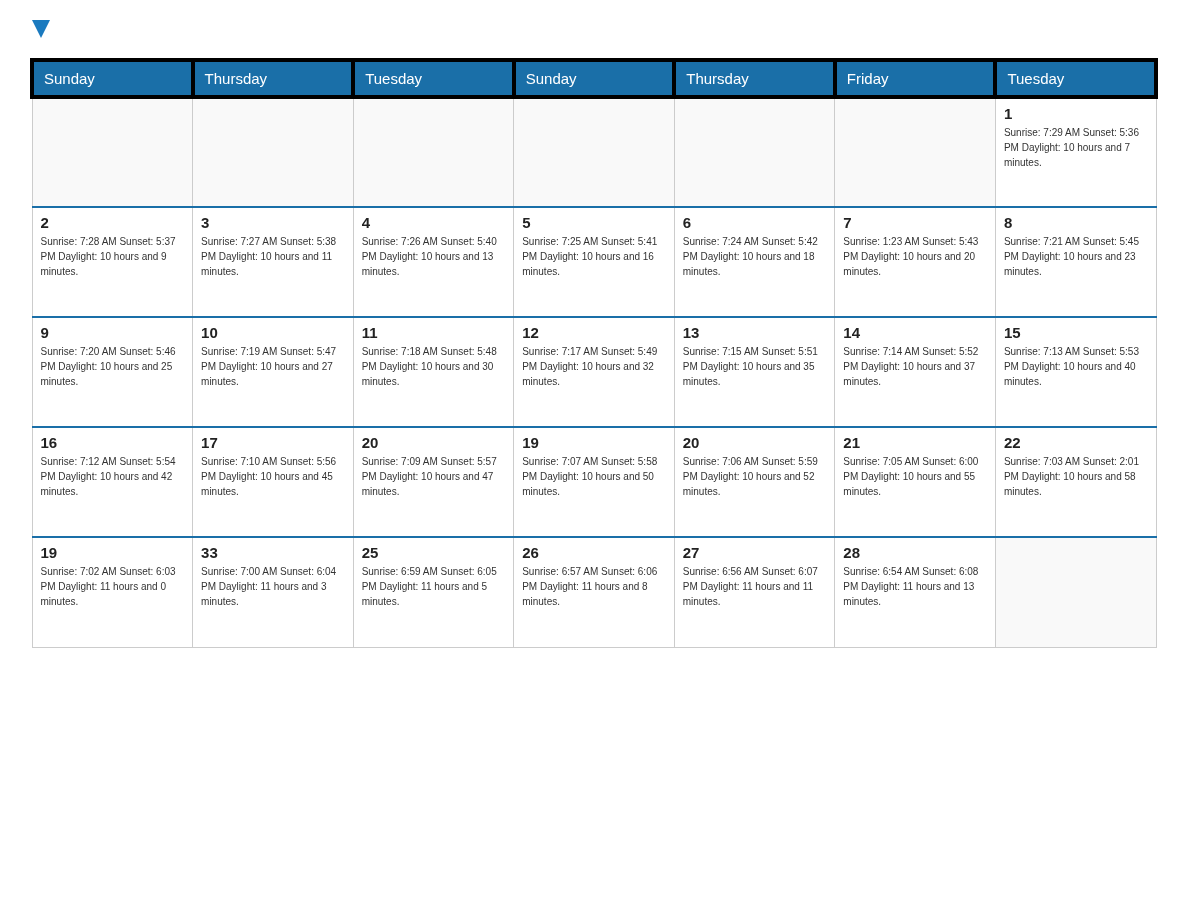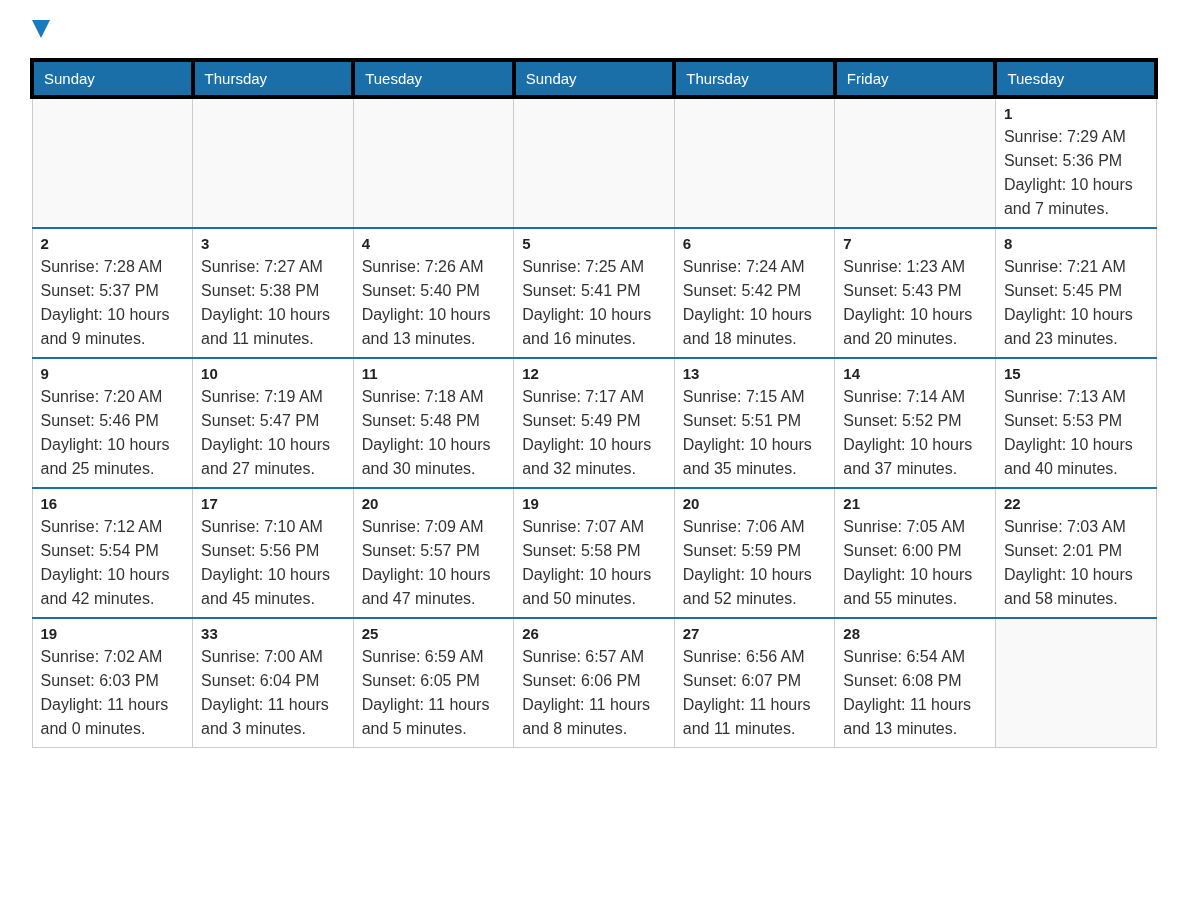--- a/index.html
+++ b/index.html
@@ -73,21 +73,21 @@
     .calendar tbody tr td {
       border-top: 2px solid #1a6fa8;
     }
     .day-number {
       font-size: 15px;
       font-weight: bold;
       color: #222;
       margin-bottom: 3px;
     }
     .day-info {
-      font-size: 16px;
+      font-size: 10px;
       color: #333;
       line-height: 1.5;
     }
     .empty-cell {
       background: #f9f9f9;
     }
   </style>
 </head>
 <body>
 

